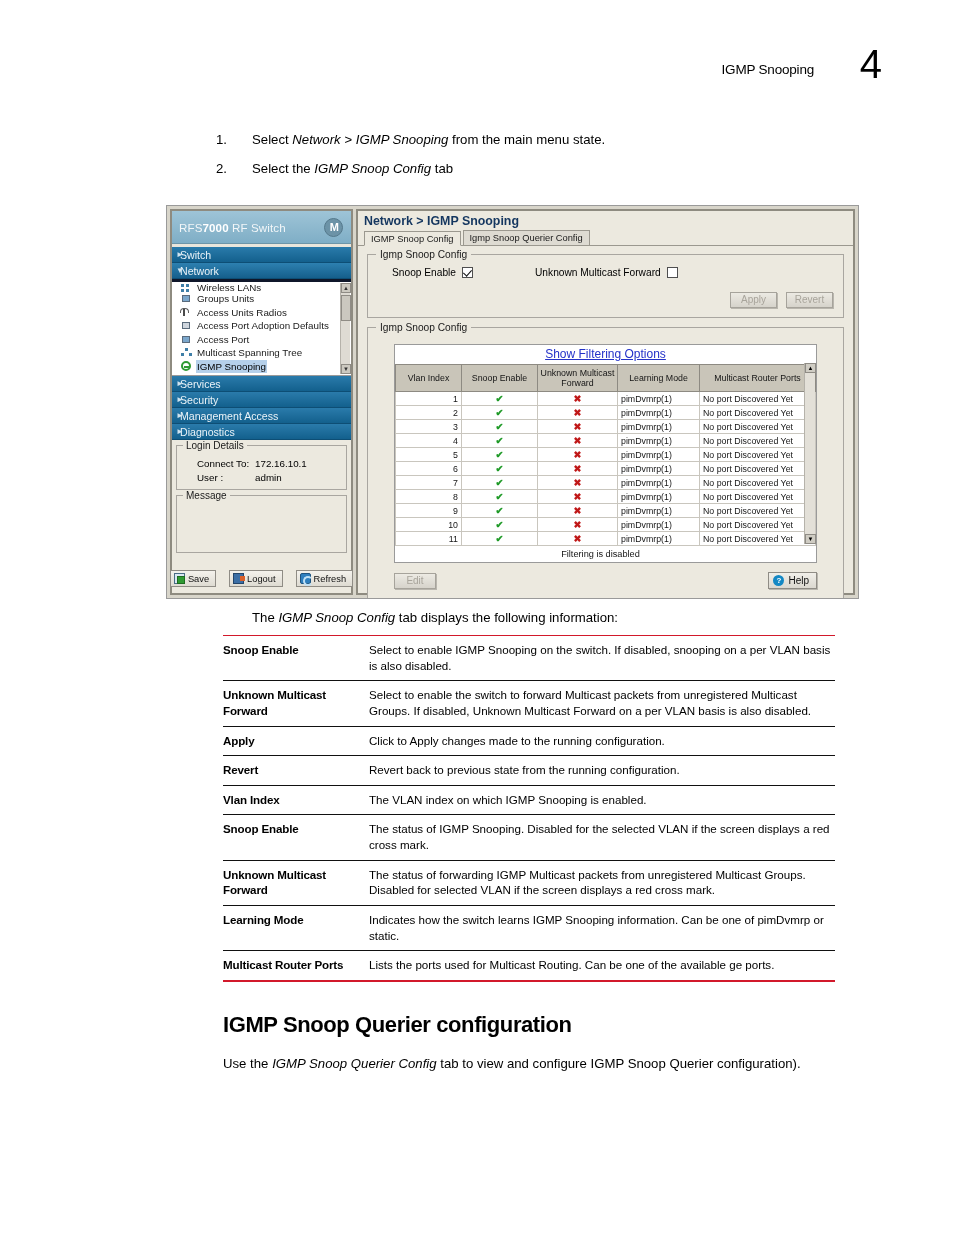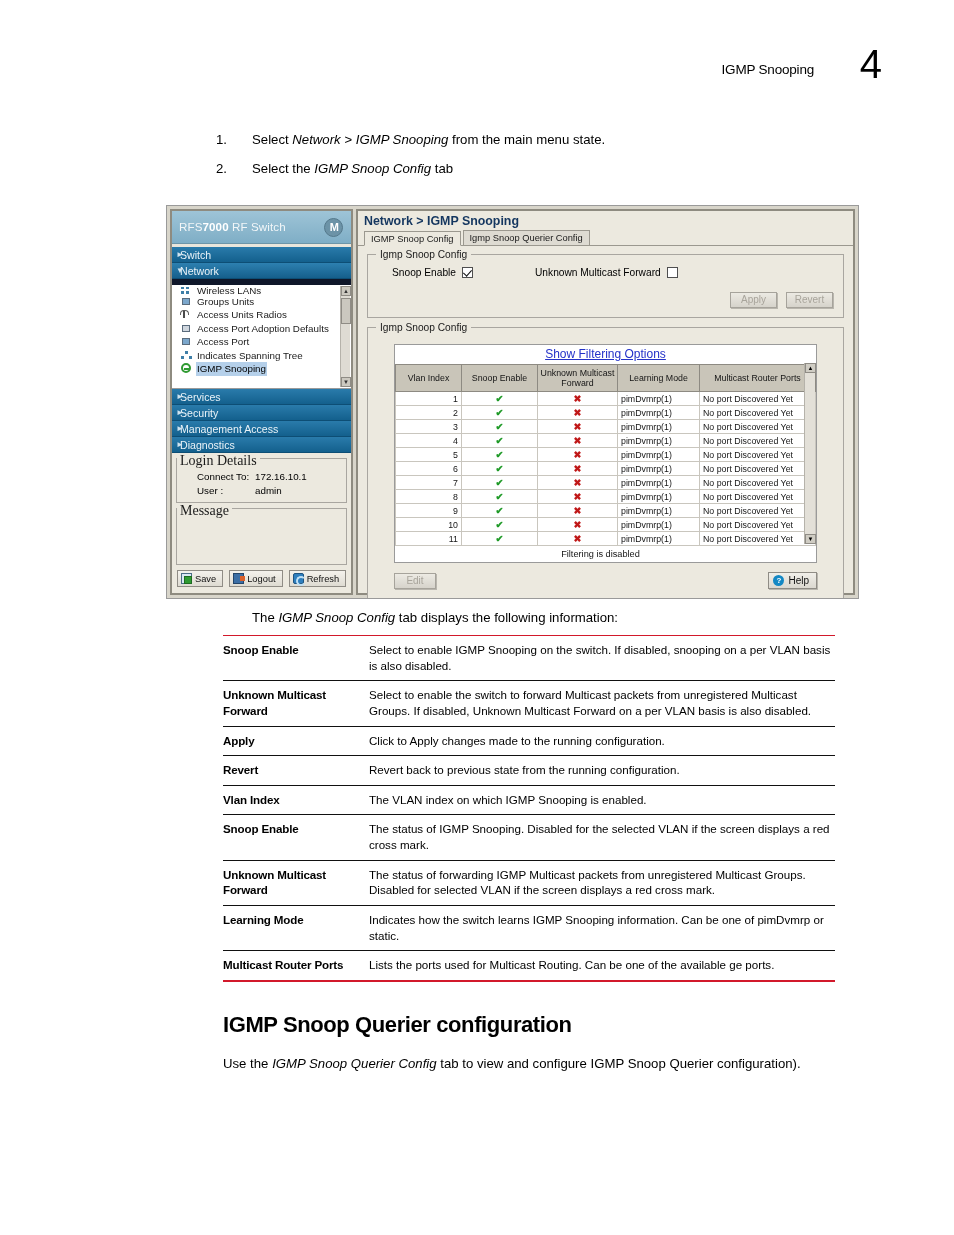--- a/index.html
+++ b/index.html
@@ -132,23 +132,23 @@
     position: absolute;
     left: 4px; top: 0;
     font-size: 8px;
     line-height: 16px;
     color: #cfe3ef;
   }
   .navgroup.open { background: linear-gradient(#2d80b0, #155f8c); }
 
   .tree {
     background: #ffffff;
-    border-top: 6px solid #0f172a;
+    border-top: 3px solid #0f172a;
     border-bottom: 1px solid #9a9a9a;
-    height: 110px;
+    height: 97px;
     position: relative;
     overflow: hidden;
   }
   .tree-list { padding: 2px 0 0 4px; }
   .tree-item {
     font-size: 9.8px;
     height: 13.5px;
     line-height: 13.5px;
     display: flex;
     align-items: center;
@@ -204,39 +204,38 @@
 
   .panel-box {
     margin: 5px 4px 0 4px;
     border: 1px solid #a9a6a0;
     background: #ece9df;
     position: relative;
     padding: 9px 6px 6px 6px;
   }
   .panel-box > .legend {
     position: absolute;
-    top: -6px; left: 0;
+    top: -6px; left: 6px;
     background: #ece9df;
     padding: 0 3px;
-    font-size: 14px;
+    font-size: 10px;
     color: #1a1a1a;
-    font-family: Liberation Serif, serif;
   }
   .kv { font-size: 9.8px; display:flex; margin: 3px 0 0 14px; }
   .kv .k { width: 58px; flex:none; }
   .kv .v { }
 
   .msgbox { height: 58px; }
 
   .btnrow {
     margin-top: auto;
     padding: 5px 5px 6px 5px;
     display: flex;
-    gap: 6px;
-    justify-content: flex-start;
+    gap: 13px;
+    justify-content: center;
     background: #ece9df;
   }
   .minibtn {
     font-size: 9.3px;
     height: 17px;
     padding: 0 6px 0 3px;
     background: linear-gradient(#f4f2ec,#dedbd2);
     border: 1px solid #8f8c85;
     display: flex;
     align-items: center;
@@ -577,21 +576,21 @@
             <span class="ti-label">Access Port</span>
           </div>
           <div class="tree-item">
             <span class="ti-ico">
                   <i class="ico-dots">
                     <span style="left:4px;top:0"></span>
                     <span style="left:0;top:5px"></span>
                     <span style="left:8px;top:5px"></span>
                   </i>
                 </span>
-            <span class="ti-label">Indicates Spanning Tree</span>
+            <span class="ti-label">Multicast Spanning Tree</span>
           </div>
           <div class="tree-item sel">
             <span class="ti-ico">
                   <i class="ico-green-circle"></i>
                 </span>
             <span class="ti-label">IGMP Snooping</span>
           </div>
         </div>
         <div class="tree-scroll">
           <div class="arr">▲</div>

